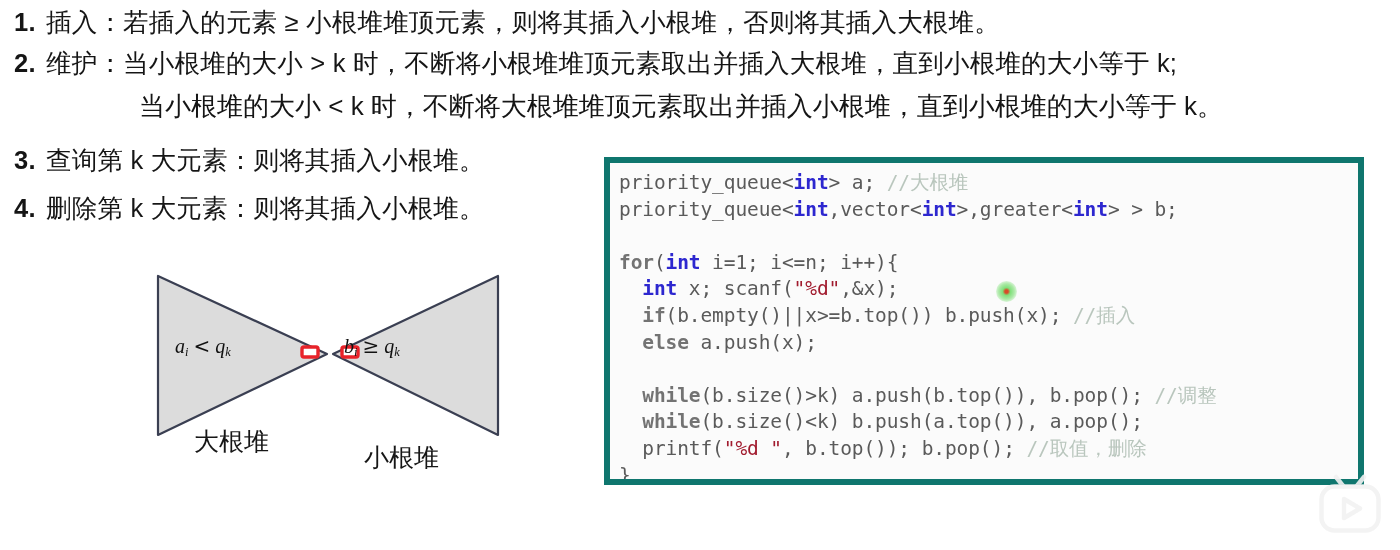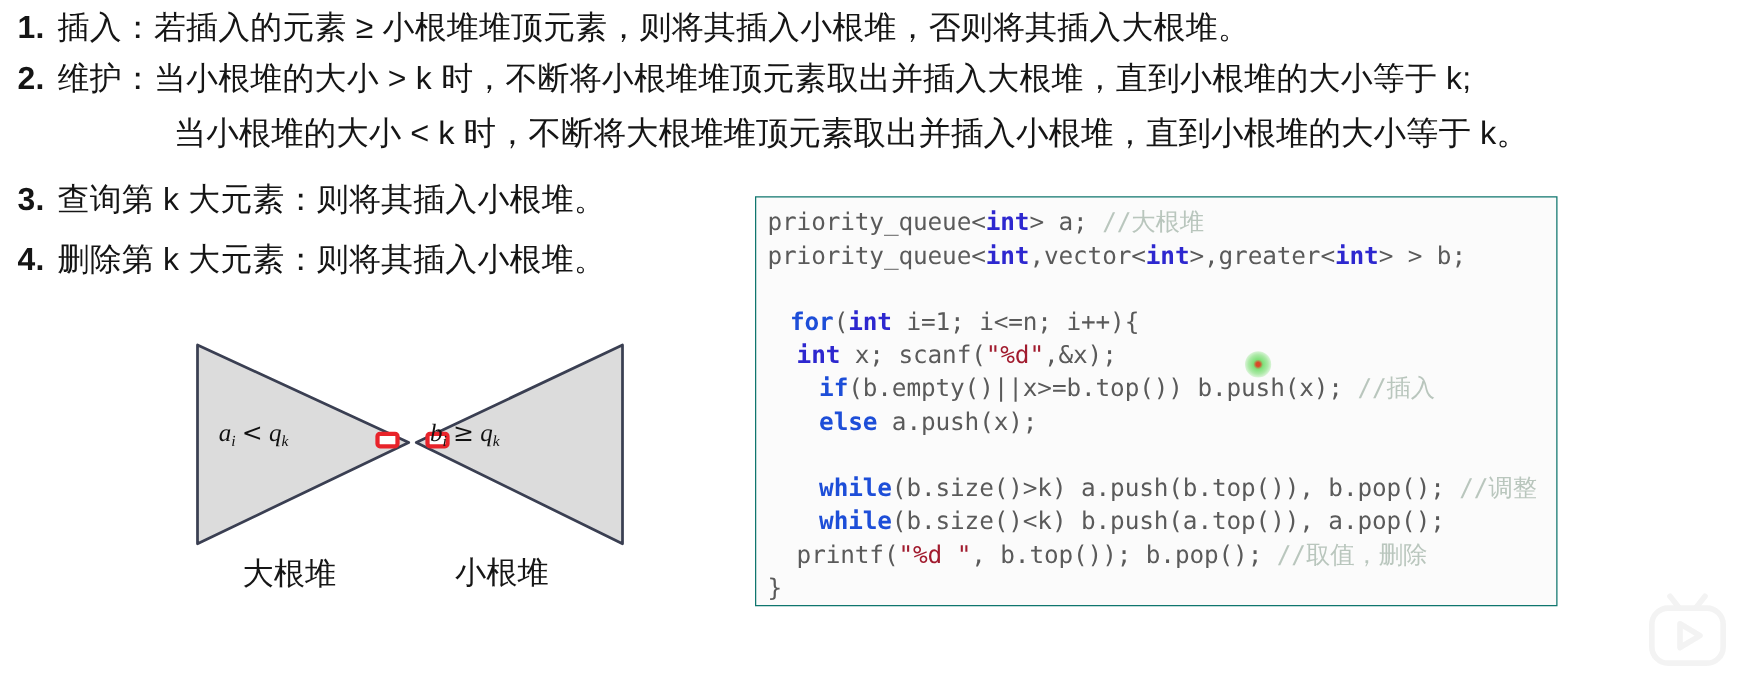--- a/index.html
+++ b/index.html
@@ -59,21 +59,21 @@
     width: 380px;
     height: 200px;
   }
   .diagram svg { display: block; }
   .heap-label {
     position: absolute;
     font-size: 25px;
     color: #161616;
     white-space: nowrap;
   }
-  .heap-label.left  { left: 54px;  top: 163px; margin-top: 17px; }
+  .heap-label.left  { left: 54px;  top: 163px; }
   .heap-label.right { left: 224px; top: 179px; }
 
   .formula {
     position: absolute;
     font-family: "Liberation Serif", "DejaVu Serif", serif;
     font-style: italic;
     font-size: 20px;
     color: #111;
     white-space: nowrap;
   }
@@ -88,39 +88,39 @@
     font-style: normal;
     font-family: "DejaVu Serif", serif;
     padding: 0 5px;
   }
 
   
   .code-box {
     position: absolute;
     left: 604px;
     top: 157px;
-    width: 642px;
+    width: 760px;
     height: 328px;
     background: #fbfbfb;
-    border: 1px solid #0f766e;
+    border: 6px solid #0f766e;
     box-sizing: border-box;
     overflow: hidden;
   }
   .code {
     position: absolute;
     left: 9px;
     top: 7px;
     font-family: "DejaVu Sans Mono", "Liberation Mono", monospace;
     font-size: 19.5px;
     line-height: 26.6px;
     color: #1a1a1a;
     white-space: pre;
     letter-spacing: -0.1px;
   }
-  .code .k   { color: #1d4ed8; font-weight: bold; margin-left: 18px; }
+  .code .k   { color: #737373; font-weight: bold; }
   .code .t   { color: #2d27cf; font-weight: bold; }
   .code .s   { color: #a11b2e; }
   .code .c   { color: #b9c6bd; }
   .code .pl  { color: #5a5a5a; }
   .code .blank { display: block; height: 26.6px; }
 
   
   .cursor-dot {
     position: absolute;
     left: 996px;

